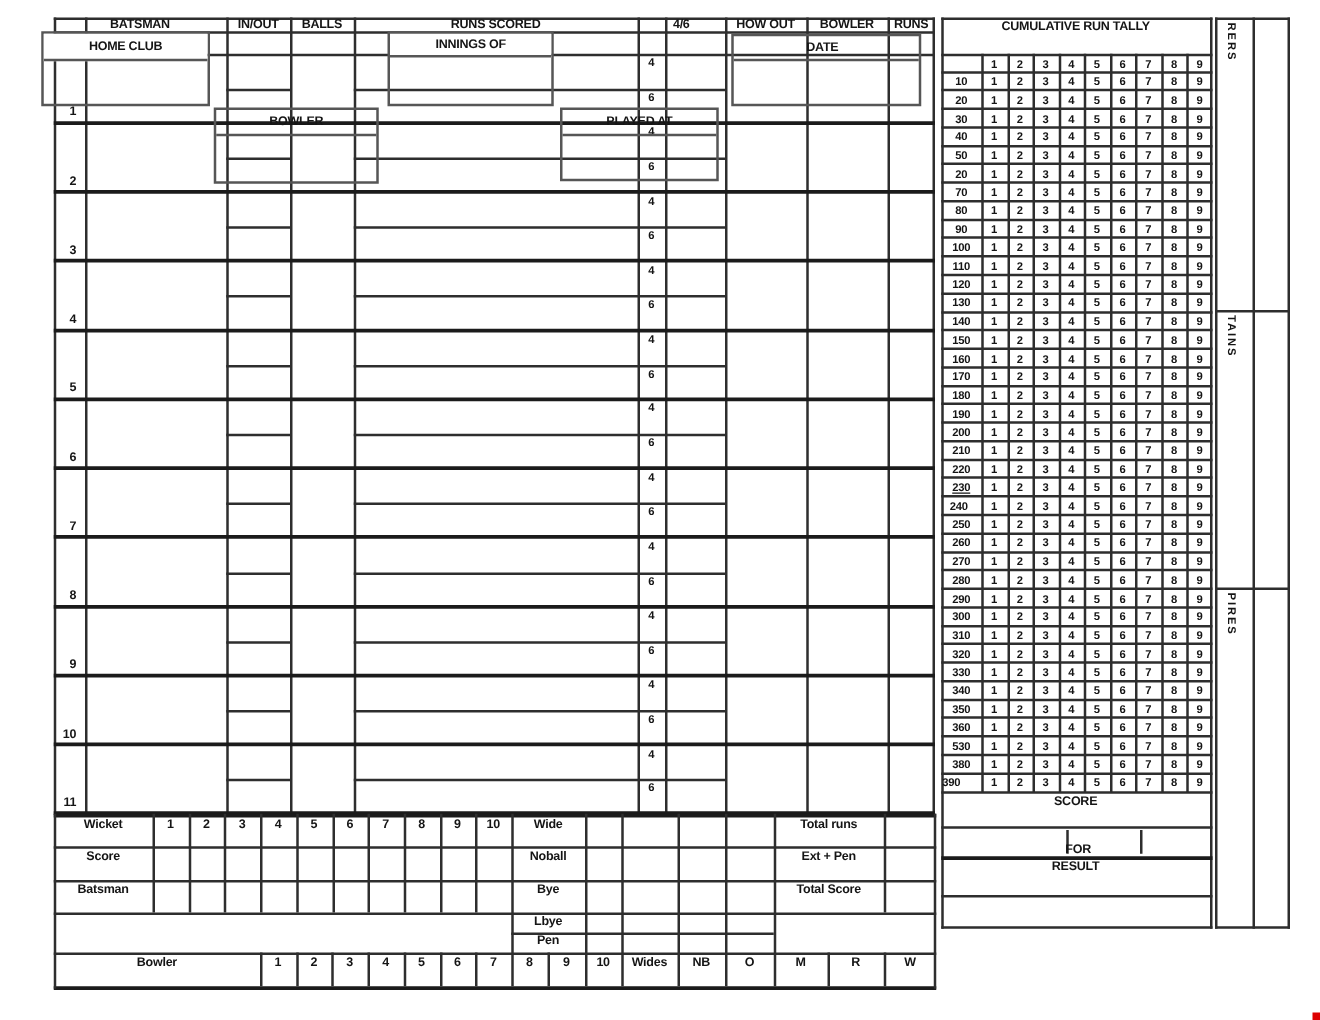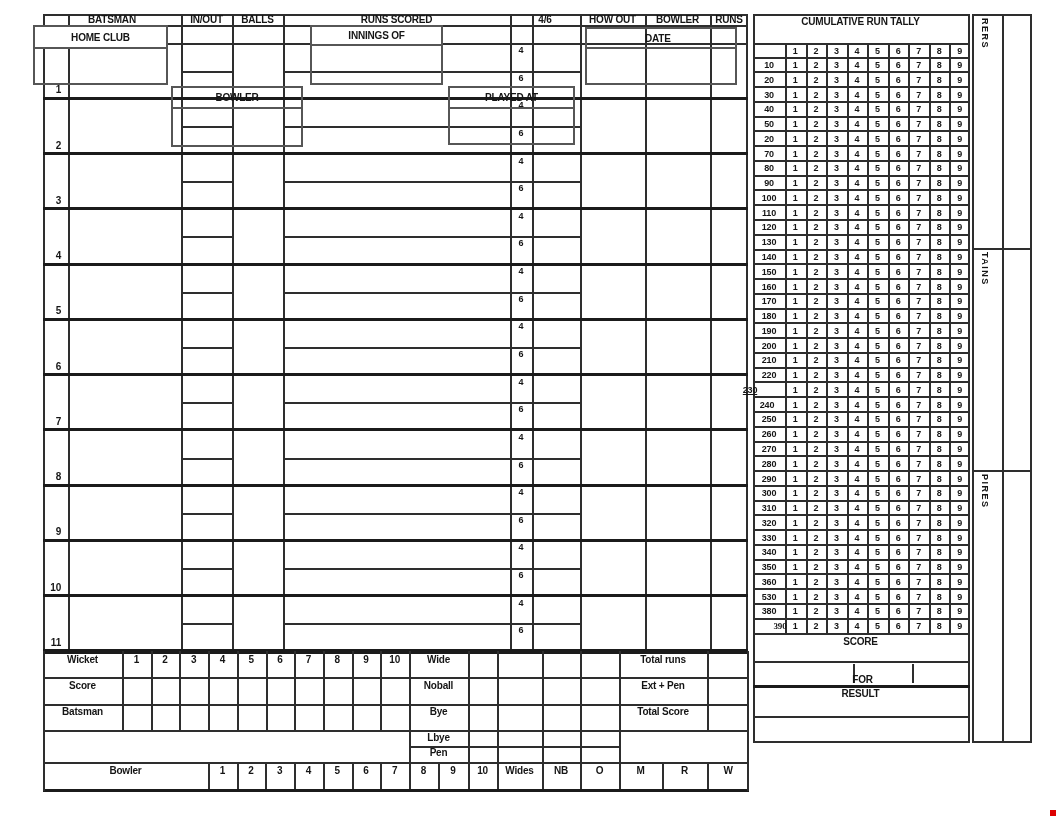--- a/index.html
+++ b/index.html
@@ -466,21 +466,21 @@
       <div class="txt small" style="left: 785px; top: 371.17px; width: 20.5556px;">1</div>
       <div class="txt small" style="left: 805.556px; top: 371.17px; width: 20.5556px;">2</div>
       <div class="txt small" style="left: 826.111px; top: 371.17px; width: 20.5556px;">3</div>
       <div class="txt small" style="left: 846.667px; top: 371.17px; width: 20.5556px;">4</div>
       <div class="txt small" style="left: 867.222px; top: 371.17px; width: 20.5556px;">5</div>
       <div class="txt small" style="left: 887.778px; top: 371.17px; width: 20.5556px;">6</div>
       <div class="txt small" style="left: 908.333px; top: 371.17px; width: 20.5556px;">7</div>
       <div class="txt small" style="left: 928.889px; top: 371.17px; width: 20.5556px;">8</div>
       <div class="txt small" style="left: 949.444px; top: 371.17px; width: 20.5556px;">9</div>
       <div class="ln" style="left: 753px; top: 396.21px; width: 217px; height: 2px;"></div>
-      <div class="txt small" style="left: 734px; top: 385.94px; width: 32px; text-decoration: underline;">230</div>
+      <div class="txt small" style="left: 753px; top: 385.94px; width: 32px; text-decoration: underline;">230</div>
       <div class="txt small" style="left: 785px; top: 385.94px; width: 20.5556px;">1</div>
       <div class="txt small" style="left: 805.556px; top: 385.94px; width: 20.5556px;">2</div>
       <div class="txt small" style="left: 826.111px; top: 385.94px; width: 20.5556px;">3</div>
       <div class="txt small" style="left: 846.667px; top: 385.94px; width: 20.5556px;">4</div>
       <div class="txt small" style="left: 867.222px; top: 385.94px; width: 20.5556px;">5</div>
       <div class="txt small" style="left: 887.778px; top: 385.94px; width: 20.5556px;">6</div>
       <div class="txt small" style="left: 908.333px; top: 385.94px; width: 20.5556px;">7</div>
       <div class="txt small" style="left: 928.889px; top: 385.94px; width: 20.5556px;">8</div>
       <div class="txt small" style="left: 949.444px; top: 385.94px; width: 20.5556px;">9</div>
       <div class="ln" style="left: 753px; top: 410.98px; width: 217px; height: 2px;"></div>
@@ -642,21 +642,21 @@
       <div class="txt small" style="left: 785px; top: 607.49px; width: 20.5556px;">1</div>
       <div class="txt small" style="left: 805.556px; top: 607.49px; width: 20.5556px;">2</div>
       <div class="txt small" style="left: 826.111px; top: 607.49px; width: 20.5556px;">3</div>
       <div class="txt small" style="left: 846.667px; top: 607.49px; width: 20.5556px;">4</div>
       <div class="txt small" style="left: 867.222px; top: 607.49px; width: 20.5556px;">5</div>
       <div class="txt small" style="left: 887.778px; top: 607.49px; width: 20.5556px;">6</div>
       <div class="txt small" style="left: 908.333px; top: 607.49px; width: 20.5556px;">7</div>
       <div class="txt small" style="left: 928.889px; top: 607.49px; width: 20.5556px;">8</div>
       <div class="txt small" style="left: 949.444px; top: 607.49px; width: 20.5556px;">9</div>
       <div class="ln" style="left: 753px; top: 632.53px; width: 217px; height: 2px;"></div>
-      <div class="txt small" style="left: 772px; top: 622.26px; width: 16px; font-family: Liberation Serif, serif;">390</div>
+      <div class="txt small" style="left: 753px; top: 622.26px; width: 16px;">390</div>
       <div class="txt small" style="left: 785px; top: 622.26px; width: 20.5556px;">1</div>
       <div class="txt small" style="left: 805.556px; top: 622.26px; width: 20.5556px;">2</div>
       <div class="txt small" style="left: 826.111px; top: 622.26px; width: 20.5556px;">3</div>
       <div class="txt small" style="left: 846.667px; top: 622.26px; width: 20.5556px;">4</div>
       <div class="txt small" style="left: 867.222px; top: 622.26px; width: 20.5556px;">5</div>
       <div class="txt small" style="left: 887.778px; top: 622.26px; width: 20.5556px;">6</div>
       <div class="txt small" style="left: 908.333px; top: 622.26px; width: 20.5556px;">7</div>
       <div class="txt small" style="left: 928.889px; top: 622.26px; width: 20.5556px;">8</div>
       <div class="txt small" style="left: 949.444px; top: 622.26px; width: 20.5556px;">9</div>
       <div class="txt" style="left: 753px; top: 637px; width: 215px;">SCORE</div>

